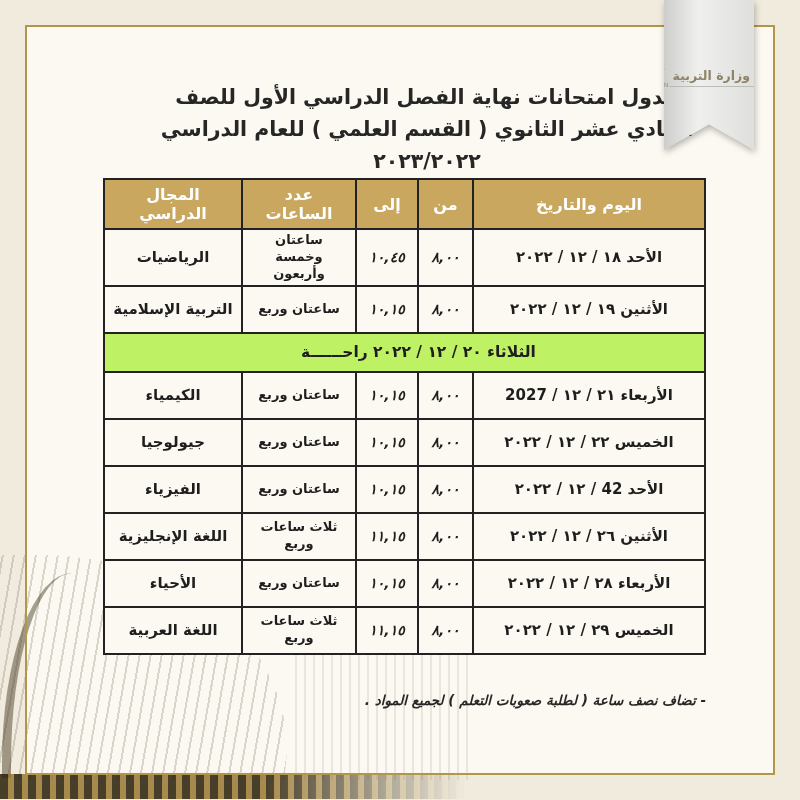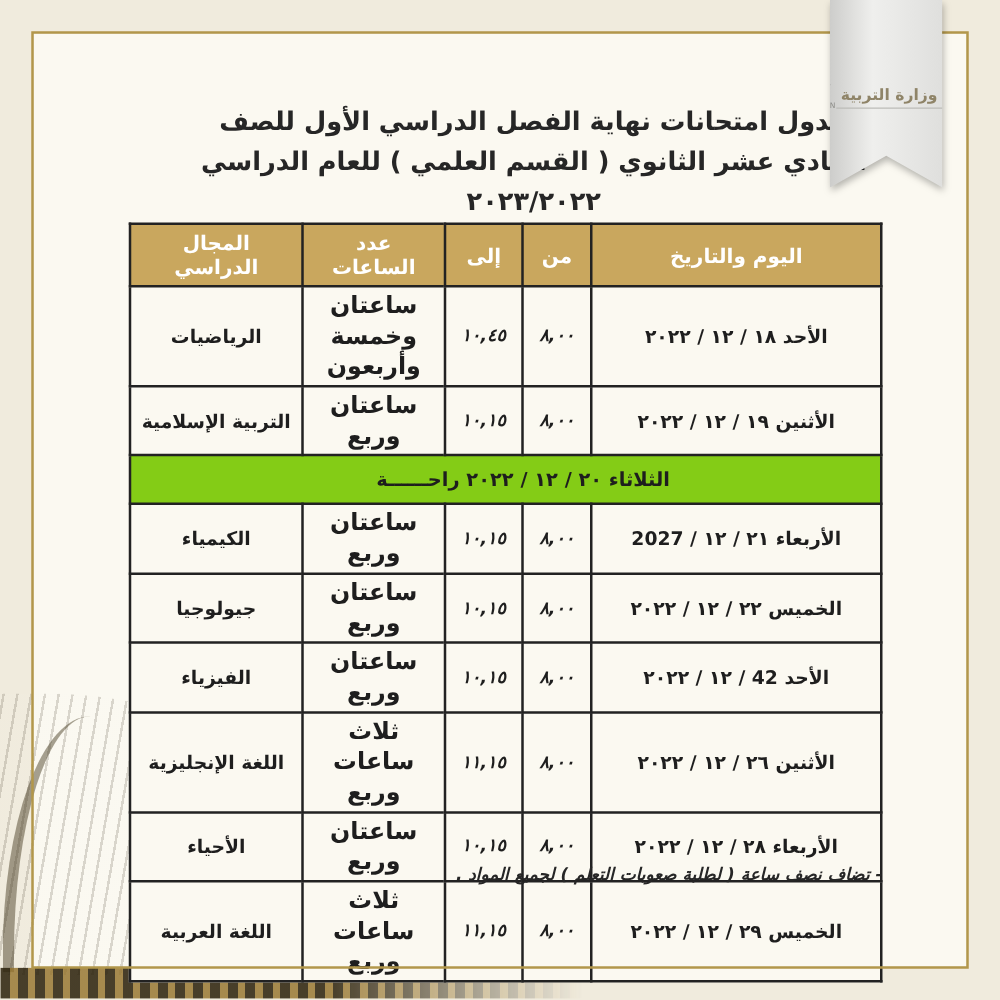--- a/index.html
+++ b/index.html
@@ -45,22 +45,22 @@
   .title .t1{font-size:20.5px;}
   .title .t2{font-size:20.5px;}
 
   
   table.sched{position:absolute;top:178px;right:94px;z-index:3;
     border-collapse:collapse;background:#fbf9f1;direction:rtl;}
   .sched th,.sched td{border:2px solid #222;text-align:center;vertical-align:middle;padding:2px 6px;}
   .sched th{background:#c9a75e;color:#ffffff;font-size:16px;font-weight:bold;height:44px;text-align:center;}
   .sched td{font-size:15px;font-weight:bold;color:#1e1e1e;height:41px;}
   .sched td.time{font-size:14px;letter-spacing:1px;white-space:nowrap;font-style:italic;}
-  .sched td.duration{font-size:19px;line-height:1.3;padding:2px 10px;}
-  .sched tr.break td{background:#84cc16;height:33px;font-size:15.5px;padding-left:34px;}
+  .sched td.duration{font-size:13px;line-height:1.3;padding:2px 10px;}
+  .sched tr.break td{background:#bef264;height:33px;font-size:15.5px;padding-left:34px;}
 
   
   .notes{position:absolute;top:687px;right:94px;left:55px;z-index:3;
     direction:rtl;text-align:right;font-size:13.5px;font-weight:bold;color:#262626;line-height:1.95;}
   .note{margin:0;font-style:italic;}
 </style>
 </head>
 <body>
 
 <div class="paper"></div>

